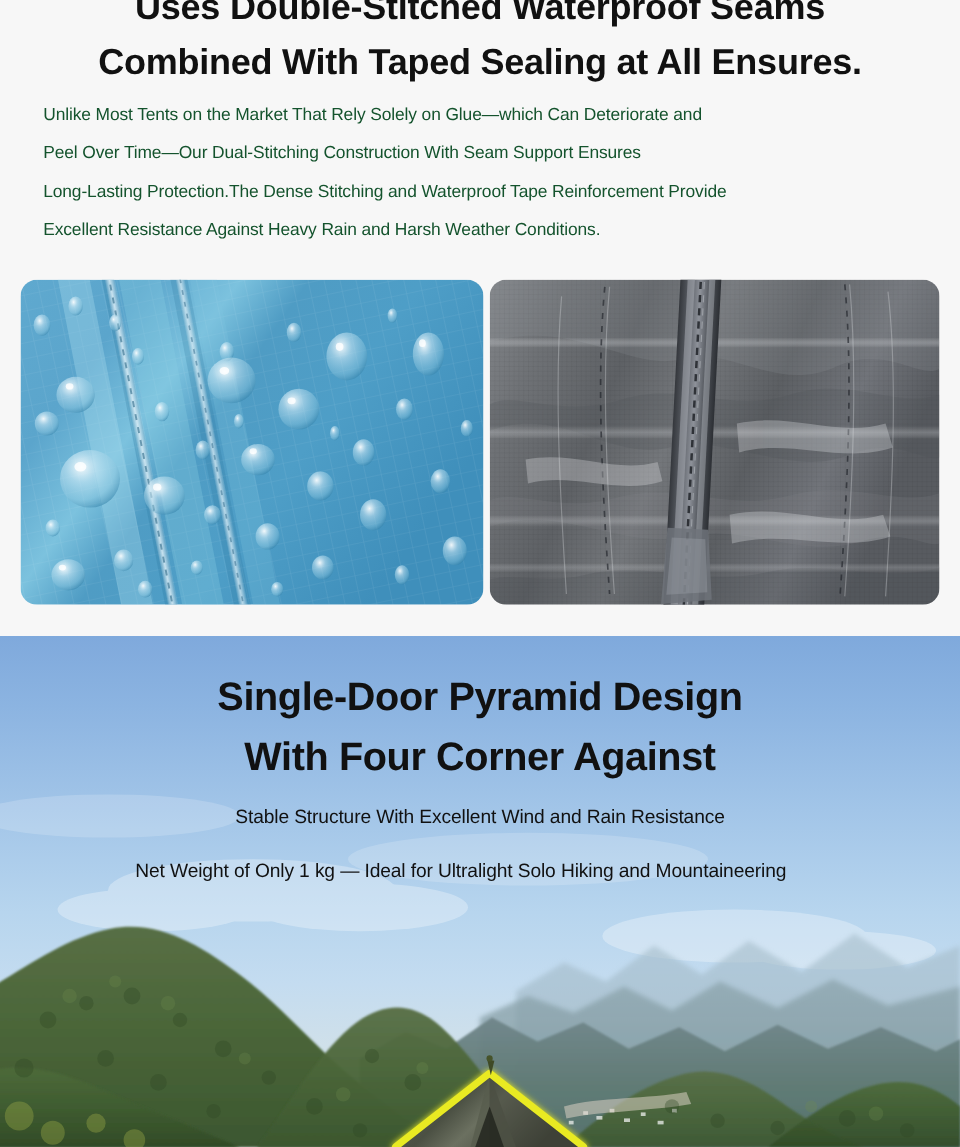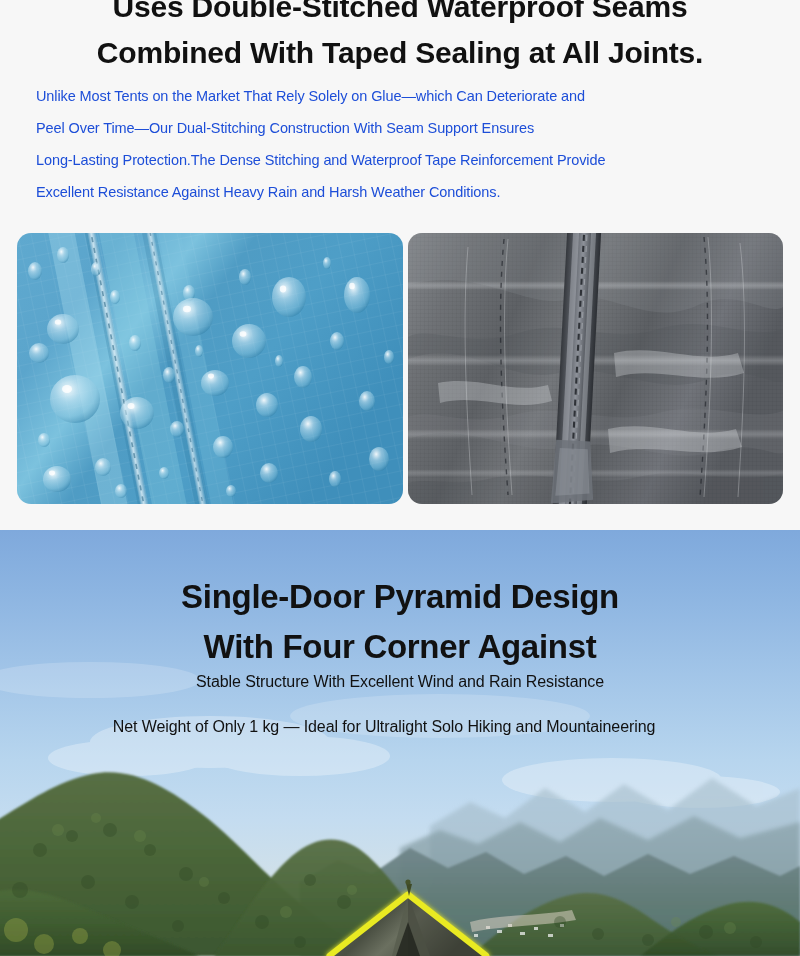--- a/index.html
+++ b/index.html
@@ -20,21 +20,21 @@
   .wp-heading {
     position:absolute; left:0; top:-16px; width:800px;
     text-align:center;
     font-size:30px; font-weight:700; color:#111;
     line-height:46px; letter-spacing:-0.2px;
   }
   .wp-heading .hl { display:block; }
 
   .wp-body {
     position:absolute; left:36px; top:80px; width:740px;
-    font-size:14.5px; color:#1d4ed8; line-height:32px;
+    font-size:14.5px; color:#14532d; line-height:32px;
     letter-spacing:-0.1px;
   }
   .wp-body .bl { display:block; white-space:nowrap; }
 
   
   .wp-gallery {
     position:absolute; left:17px; top:233px; width:766px; height:271px;
   }
   .shot {
     position:absolute; top:0; height:271px;
@@ -60,21 +60,21 @@
       #cfe0ea 80%,
       #d2dfe6 92%,
       #d3dde3 100%);
   }
   .hero-clouds { position:absolute; left:0; top:0; width:800px; height:300px; }
   .hero-scene  { position:absolute; left:0; top:0; width:800px; height:426px; }
 
   .hero-title {
     position:absolute; left:0; top:26px; width:800px;
     text-align:center; color:#111;
-    font-size:33px; font-weight:700; line-height:50px; letter-spacing:-0.3px;margin-top:16px;
+    font-size:33px; font-weight:700; line-height:50px; letter-spacing:-0.3px;
   }
   .hero-title .hl { display:block; }
   .hero-sub1 {
     position:absolute; left:0; top:143px; width:800px;
     text-align:center; color:#111;
     font-size:16px; font-weight:400; letter-spacing:-0.1px;
   }
   .hero-sub2 {
     position:absolute; left:0; top:188px; width:768px;
     text-align:center; color:#111;
@@ -83,21 +83,21 @@
 </style>
 </head>
 <body>
 
 <div class="page">
 
   <section class="sec-waterproof">
 
     <h2 class="wp-heading">
       <span class="hl">Uses Double-Stitched Waterproof Seams</span>
-      <span class="hl">Combined With Taped Sealing at All Joints.</span>
+      <span class="hl">Combined With Taped Sealing at All Ensures.</span>
     </h2>
 
     <p class="wp-body">
       <span class="bl">Unlike Most Tents on the Market That Rely Solely on Glue—which Can Deteriorate and</span>
       <span class="bl">Peel Over Time—Our Dual-Stitching Construction With Seam Support Ensures</span>
       <span class="bl">Long-Lasting Protection.The Dense Stitching and Waterproof Tape Reinforcement Provide</span>
       <span class="bl">Excellent Resistance Against Heavy Rain and Harsh Weather Conditions.</span>
     </p>
 
     <div class="wp-gallery">

